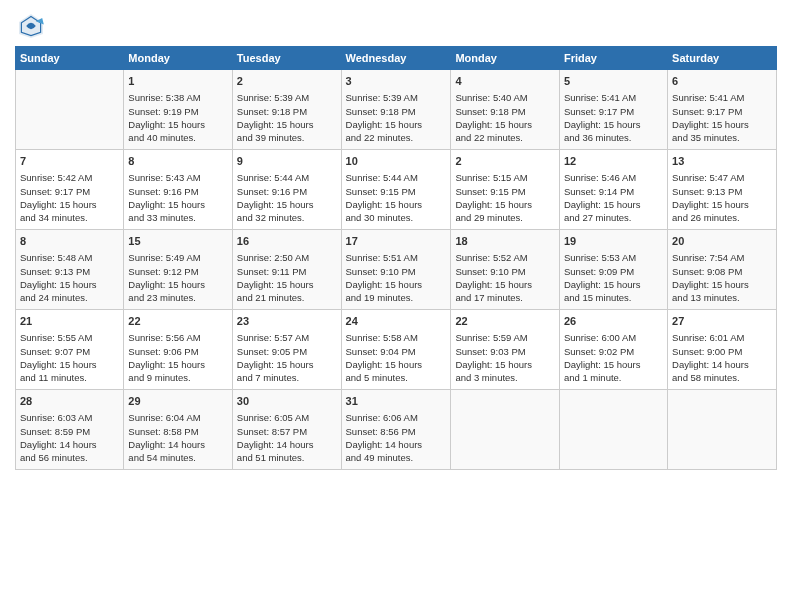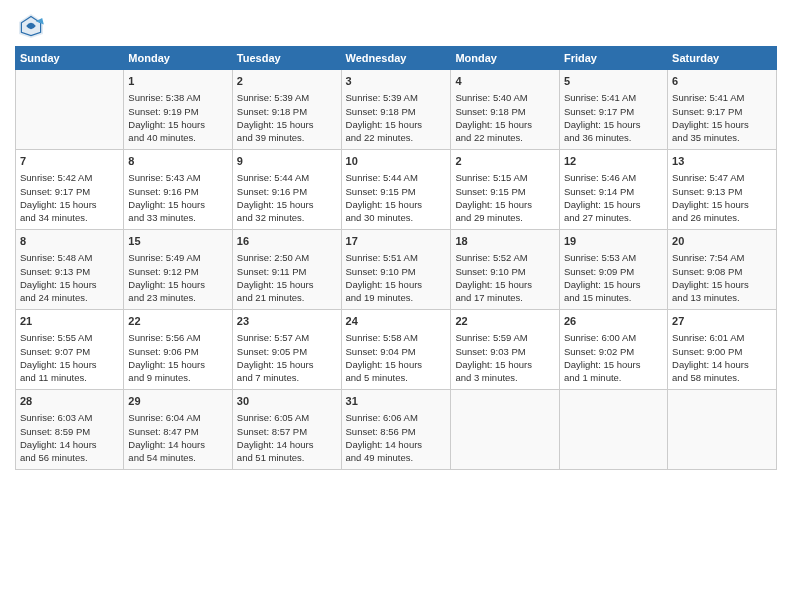--- a/index.html
+++ b/index.html
@@ -327,21 +327,21 @@
           <td>
             <span class="day-num">28</span>
             <div>Sunrise: 6:03 AM</div>
             <div>Sunset: 8:59 PM</div>
             <div>Daylight: 14 hours</div>
             <div>and 56 minutes.</div>
           </td>
           <td>
             <span class="day-num">29</span>
             <div>Sunrise: 6:04 AM</div>
-            <div>Sunset: 8:47 PM</div>
+            <div>Sunset: 8:58 PM</div>
             <div>Daylight: 14 hours</div>
             <div>and 54 minutes.</div>
           </td>
           <td>
             <span class="day-num">30</span>
             <div>Sunrise: 6:05 AM</div>
             <div>Sunset: 8:57 PM</div>
             <div>Daylight: 14 hours</div>
             <div>and 51 minutes.</div>
           </td>

